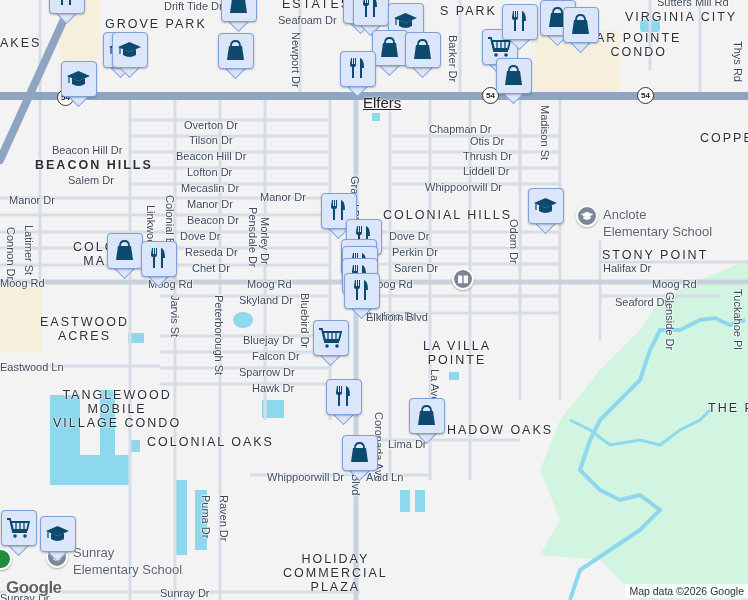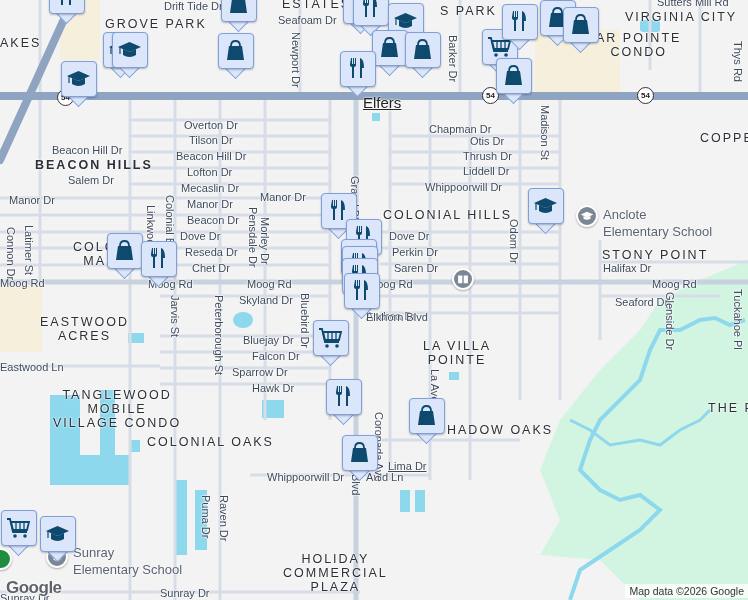--- a/index.html
+++ b/index.html
@@ -172,29 +172,29 @@
       <div class="lbl" style="left:247px;top:278px;">Moog Rd</div>
       <div class="lbl" style="left:368px;top:278px;">Moog Rd</div>
       <div class="lbl" style="left:652px;top:278px;">Moog Rd</div>
       <div class="lbl" style="left:239px;top:294px;">Skyland Dr</div>
       <div class="lbl" style="left:366px;top:294px;margin-top:16px;">Andrea Dr</div>
       <div class="lbl" style="left:366px;top:311px;">Elkhorn Blvd</div>
       <div class="lbl" style="left:603px;top:262px;">Halifax Dr</div>
       <div class="lbl" style="left:615px;top:296px;">Seaford Dr</div>
       <div class="lbl" style="left:243px;top:334px;">Bluejay Dr</div>
       <div class="lbl" style="left:252px;top:350px;">Falcon Dr</div>
-      <div class="lbl" style="left:232px;top:366px;">Sparrow Dr</div>
+      <div class="lbl" style="left:239px;top:366px;">Sparrow Dr</div>
       <div class="lbl" style="left:252px;top:382px;">Hawk Dr</div>
       <div class="lbl" style="left:0px;top:361px;">Eastwood Ln</div>
       <div class="lbl" style="left:429px;top:123px;">Chapman Dr</div>
       <div class="lbl" style="left:470px;top:135px;">Otis Dr</div>
       <div class="lbl" style="left:463px;top:150px;">Thrush Dr</div>
       <div class="lbl" style="left:463px;top:165px;">Liddell Dr</div>
       <div class="lbl" style="left:425px;top:181px;">Whippoorwill Dr</div>
-      <div class="lbl" style="left:388px;top:460px;text-decoration:underline;">Lima Dr</div>
+      <div class="lbl" style="left:388px;top:438px;">Lima Dr</div>
       <div class="lbl" style="left:267px;top:471px;">Whippoorwill Dr</div>
       <div class="lbl" style="left:366px;top:471px;">Auld Ln</div>
       <div class="lbl" style="left:160px;top:587px;">Sunray Dr</div>
       <div class="lbl" style="left:0px;top:592px;">Sunray Dr</div>
     </div>
   <div id="vstreet-layer">
       <div class="lbl v" style="left:302px;top:32px;">Newport Dr</div>
       <div class="lbl v" style="left:459px;top:35px;">Barker Dr</div>
       <div class="lbl v" style="left:551px;top:105px;">Madison St</div>
       <div class="lbl v" style="left:744px;top:41px;">Thys Rd</div>

